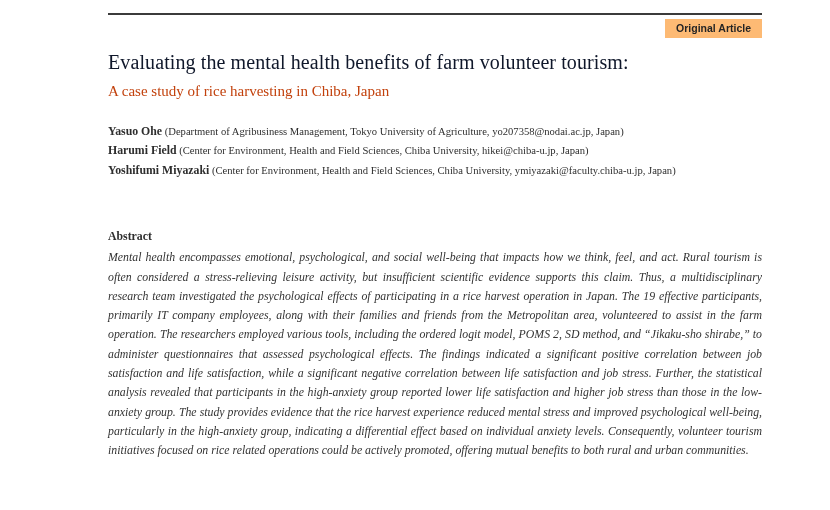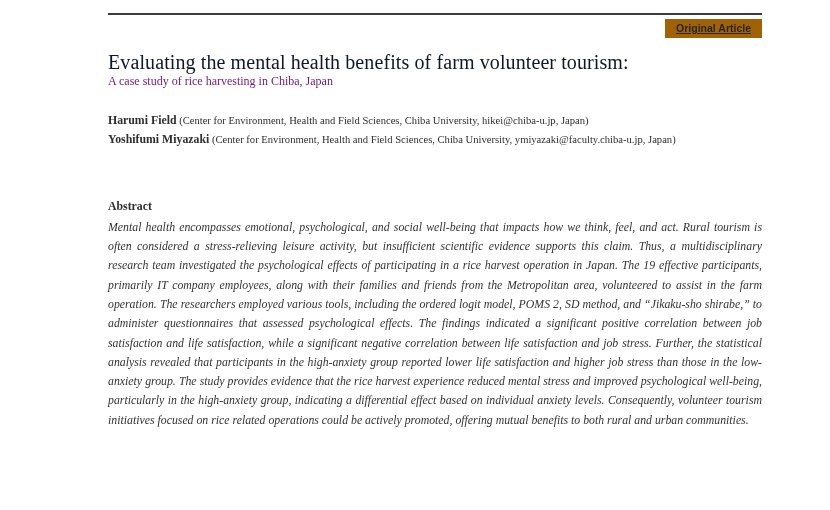--- a/index.html
+++ b/index.html
@@ -29,39 +29,39 @@
     border: none;
     border-top: 2px solid #3b3b3b;
     margin-top: 13px;
   }
   .badge-row {
     display: flex;
     justify-content: flex-end;
     margin-top: 4px;
   }
   .badge {
-    background: #a16207;
+    background: #fdba74;
     color: #252525;
     font-family: "Liberation Sans", sans-serif;
     font-weight: bold;
     font-size: 10.5px;
     padding: 3px 11px 4px 11px;
-    text-decoration: underline;
   }
   .title {
     font-size: 20px;
     font-weight: normal;
     color: #0f172a;
     margin-top: 13px;
     letter-spacing: 0.1px;
   }
   .subtitle {
-    font-size: 12px;
+    font-size: 15px;
     font-weight: normal;
-    color: #701a75;
+    color: #c2410c;
+    margin-top: 9px;
   }
   .authors { margin-top: 22px; }
   .author-line {
     font-size: 10.8px;
     line-height: 19.4px;
     white-space: nowrap;
     color: #2e2e2e;
   }
   .author-name {
     font-weight: bold;
@@ -93,20 +93,23 @@
 
   <div class="badge-row">
     <span class="badge">Original Article</span>
   </div>
 
   <h1 class="title">Evaluating the mental health benefits of farm volunteer tourism:</h1>
   <h2 class="subtitle">A case study of rice harvesting in Chiba, Japan</h2>
 
   <div class="authors">
     <div class="author-line">
+      <span class="author-name">Yasuo Ohe</span><span class="author-affil"> (Department of Agribusiness Management, Tokyo University of Agriculture, yo207358@nodai.ac.jp, Japan)</span>
+    </div>
+    <div class="author-line">
       <span class="author-name">Harumi Field</span><span class="author-affil"> (Center for Environment, Health and Field Sciences, Chiba University, hikei@chiba-u.jp, Japan)</span>
     </div>
     <div class="author-line">
       <span class="author-name">Yoshifumi Miyazaki</span><span class="author-affil"> (Center for Environment, Health and Field Sciences, Chiba University, ymiyazaki@faculty.chiba-u.jp, Japan)</span>
     </div>
   </div>
 
   <div class="abstract-heading">Abstract</div>
   <div class="abstract-text">Mental health encompasses emotional, psychological, and social well-being that impacts how we think, feel, and act. Rural tourism is often considered a stress-relieving leisure activity, but insufficient scientific evidence supports this claim. Thus, a multidisciplinary research team investigated the psychological effects of participating in a rice harvest operation in Japan. The 19 effective participants, primarily IT company employees, along with their families and friends from the Metropolitan area, volunteered to assist in the farm operation. The researchers employed various tools, including the ordered logit model, POMS 2, SD method, and “Jikaku-sho shirabe,” to administer questionnaires that assessed psychological effects. The findings indicated a significant positive correlation between job satisfaction and life satisfaction, while a significant negative correlation between life satisfaction and job stress. Further, the statistical analysis revealed that participants in the high-anxiety group reported lower life satisfaction and higher job stress than those in the low-anxiety group. The study provides evidence that the rice harvest experience reduced mental stress and improved psychological well-being, particularly in the high-anxiety group, indicating a differential effect based on individual anxiety levels. Consequently, volunteer tourism initiatives focused on rice related operations could be actively promoted, offering mutual benefits to both rural and urban communities.</div>
 

